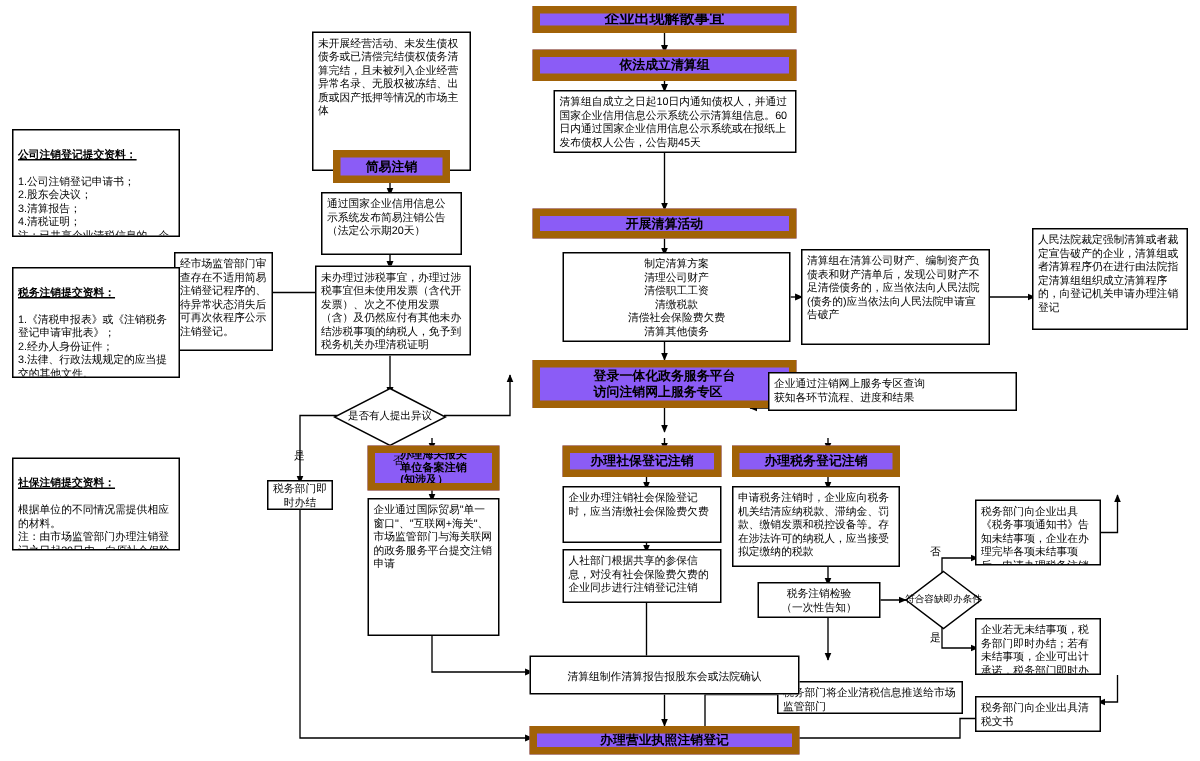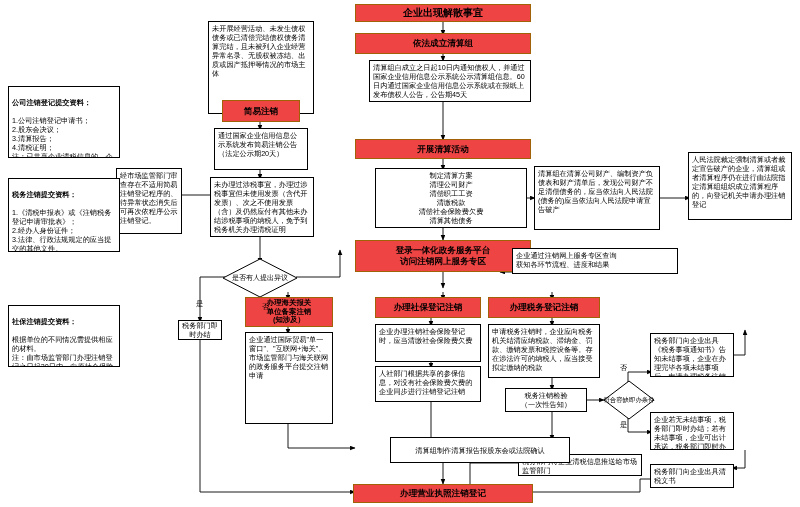--- a/index.html
+++ b/index.html
@@ -21,36 +21,36 @@
     border: 1px solid #000000;
     background: #ffffff;
     font-size: 7.2px;
     line-height: 1.25;
     color: #000000;
     padding: 2px 3px;
     white-space: pre-line;
     overflow: hidden;
   }
   .gray {
-    background: #ef4444;
-    border: 1px solid #a16207;
+    background: #8b5cf6;
+    border: 5px solid #a16207;
     font-weight: bold;
-    text-align: center;
+    text-align: left;
     display: flex;
     align-items: center;
     justify-content: center;
     font-size: 8.6px;
   }
   .centered {
     display: flex;
     align-items: center;
     justify-content: center;
     text-align: center;
   }
-  .bold { font-weight: bold; }
+  .bold { font-weight: bold; text-decoration: underline; }
   .title-main {
     font-size: 10px;
     font-weight: bold;
   }
   .lbl {
     position: absolute;
     font-size: 7.2px;
     color: #000000;
     font-family: "Liberation Sans", sans-serif;
     white-space: nowrap;
@@ -235,21 +235,21 @@
   </div>
 
   <div class="box" style="left:650px; top:333px; width:84px; height:44px;">税务部门向企业出具《税务事项通知书》告知未结事项，企业在办理完毕各项未结事项后，申请办理税务注销</div>
 
   <div class="box" style="left:650px; top:412px; width:84px; height:38px;">企业若无未结事项，税务部门即时办结；若有未结事项，企业可出计承诺，税务部门即时办结</div>
 
   <div class="box" style="left:518px; top:454px; width:124px; height:22px;">税务部门将企业清税信息推送给市场监管部门</div>
 
   <div class="box" style="left:650px; top:464px; width:84px; height:24px;">税务部门向企业出具清税文书</div>
 
-  <div class="box centered" style="left:353px; top:437px; width:180px; height:26px;margin-left:37px;">清算组制作清算报告报股东会或法院确认</div>
+  <div class="box centered" style="left:353px; top:437px; width:180px; height:26px;">清算组制作清算报告报股东会或法院确认</div>
 
   <div class="box gray" style="left:353px; top:484px; width:180px; height:19px;">办理营业执照注销登记</div>
 
   <div class="box" style="left:8px; top:86px; width:112px; height:72px;">
     <div class="bold">公司注销登记提交资料：</div>
     <div>1.公司注销登记申请书；
 2.股东会决议；
 3.清算报告；
 4.清税证明；
 注：已共享企业清税信息的，企业无需提交纸质清税证明；企业领取营业执照的，缴回营业执照正、副本。</div>

